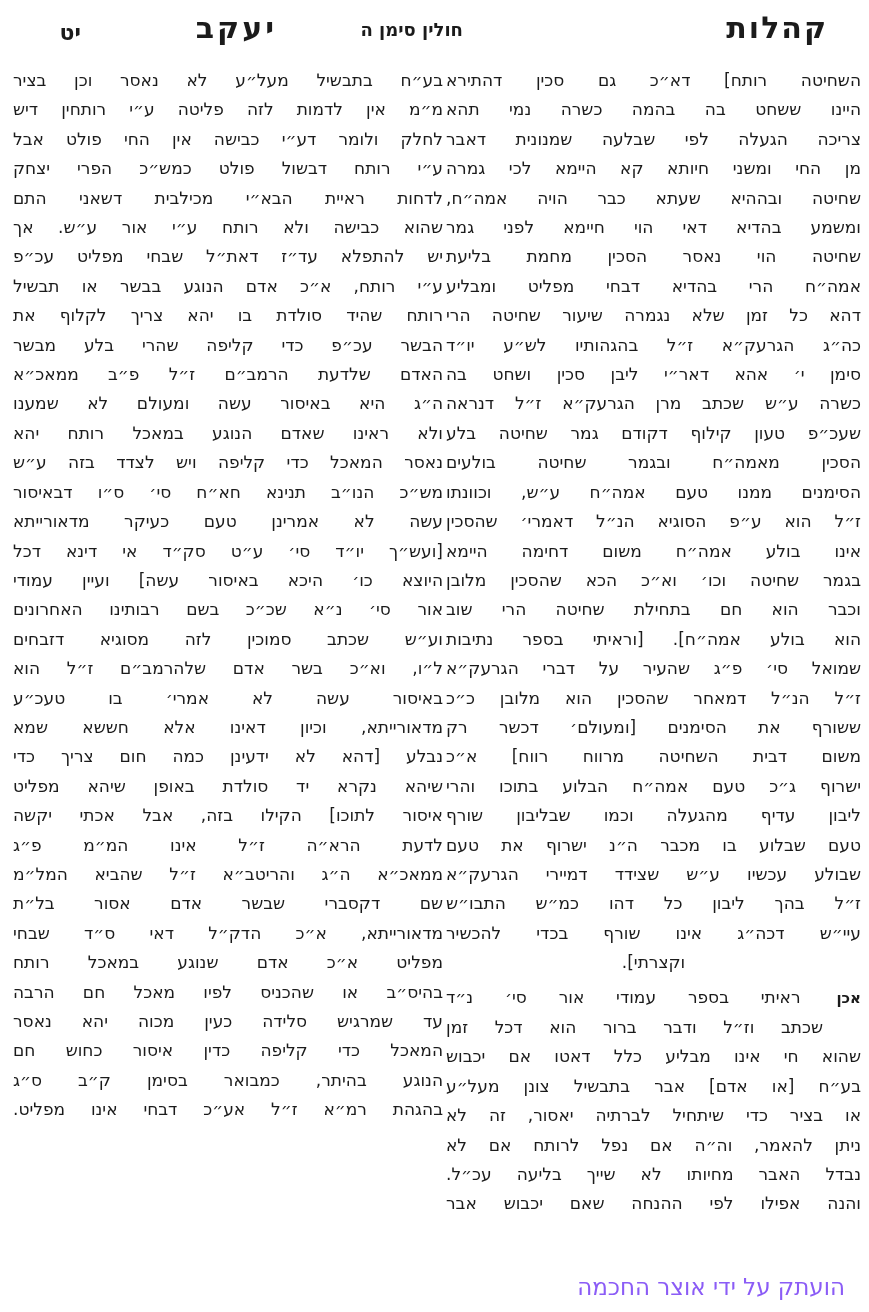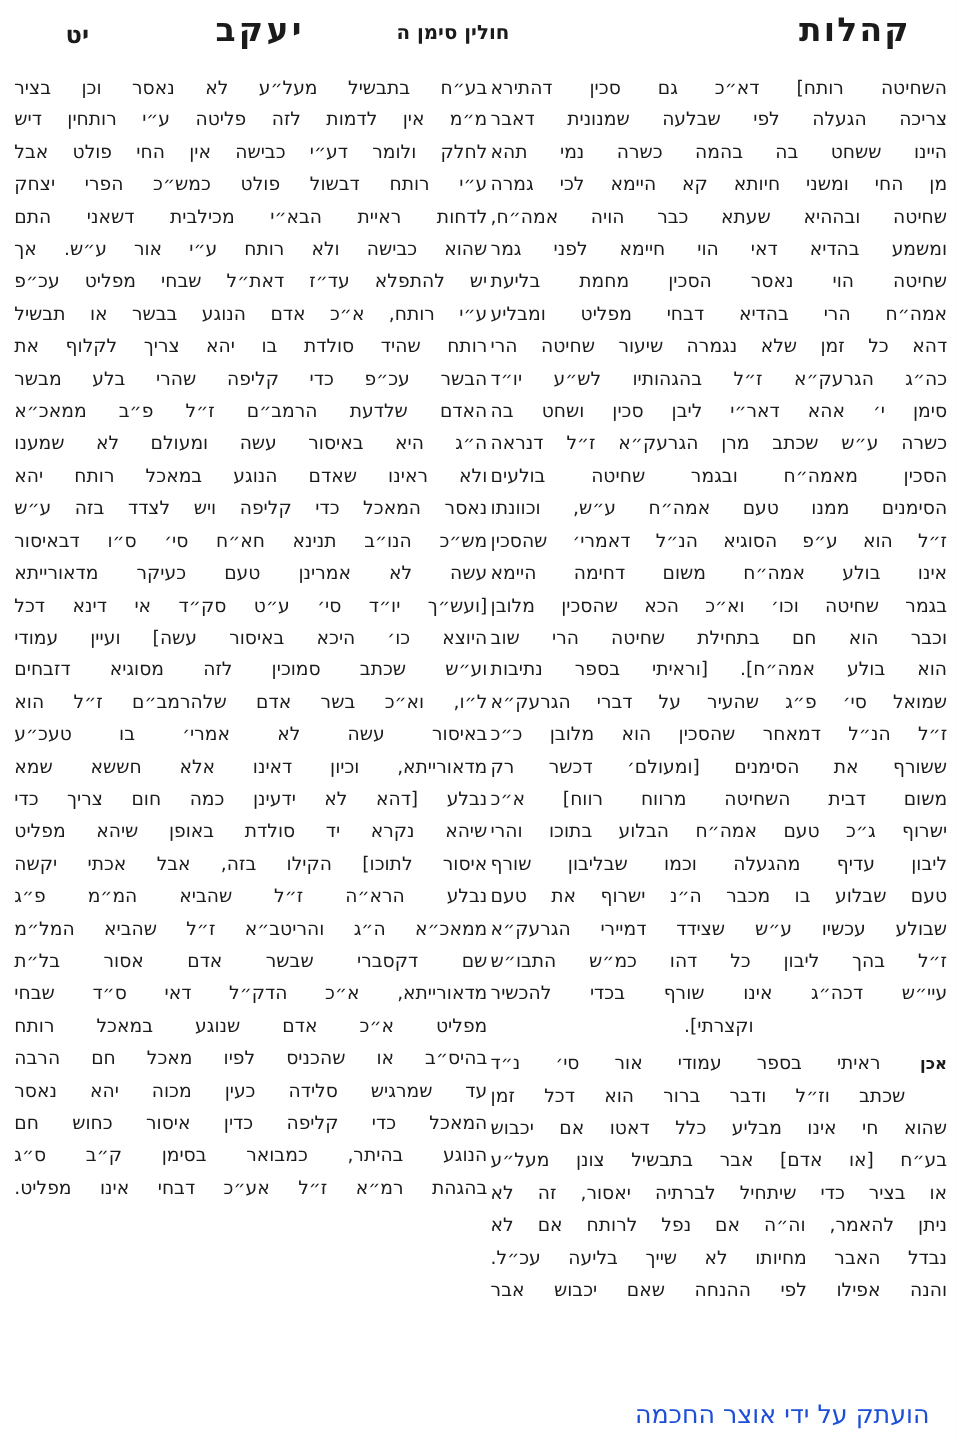--- a/index.html
+++ b/index.html
@@ -31,47 +31,48 @@
     line-height:29.4px;
     text-align:justify;
     text-align-last:justify;
   }
   .line.center { text-align:left; text-align-last:center; }
   .line.indent { padding-right:38px; }
   .lead { font-weight:bold; font-size:15px; padding-left:4px; }
   
   .footer {
     position:absolute; top:1274px; right:24px;
-    font-size:23px; color:#1d4ed8; white-space:nowrap;
+    font-size:23px; color:#8b5cf6; white-space:nowrap;
   }
 </style>
 </head>
 <body>
 
 <div class="page">
 
   <div class="hdr hdr-kehilot">קהלות</div>
   <div class="hdr hdr-chapter">חולין סימן ה</div>
   <div class="hdr hdr-yaakov">יעקב</div>
   <div class="hdr hdr-pagenum">יט</div>
 
   <div class="col col-right">
       <div class="para">
         <div class="line">השחיטה רותח] דא״כ גם סכין דהתירא</div>
+        <div class="line">היינו ששחט בה בהמה כשרה נמי תהא</div>
         <div class="line">צריכה הגעלה לפי שבלעה שמנונית דאבר</div>
-        <div class="line">היינו ששחט בה בהמה כשרה נמי תהא</div>
         <div class="line">מן החי ומשני חיותא קא היימא לכי גמרה</div>
         <div class="line">שחיטה ובההיא שעתא כבר הויה אמה״ח,</div>
         <div class="line">ומשמע בהדיא דאי הוי חיימא לפני גמר</div>
         <div class="line">שחיטה הוי נאסר הסכין מחמת בליעת</div>
         <div class="line">אמה״ח הרי בהדיא דבחי מפליט ומבליע</div>
         <div class="line">דהא כל זמן שלא נגמרה שיעור שחיטה הרי</div>
         <div class="line">כה״ג הגרעק״א ז״ל בהגהותיו לש״ע יו״ד</div>
         <div class="line">סימן י׳ אהא דאר״י ליבן סכין ושחט בה</div>
         <div class="line">כשרה ע״ש שכתב מרן הגרעק״א ז״ל דנראה</div>
+        <div class="line">שעכ״פ טעון קילוף דקודם גמר שחיטה בלע</div>
         <div class="line">הסכין מאמה״ח ובגמר שחיטה בולעים</div>
         <div class="line">הסימנים ממנו טעם אמה״ח ע״ש, וכוונתו</div>
         <div class="line">ז״ל הוא ע״פ הסוגיא הנ״ל דאמרי׳ שהסכין</div>
         <div class="line">אינו בולע אמה״ח משום דחימה היימא</div>
         <div class="line">בגמר שחיטה וכו׳ וא״כ הכא שהסכין מלובן</div>
         <div class="line">וכבר הוא חם בתחילת שחיטה הרי שוב</div>
         <div class="line">הוא בולע אמה״ח]. [וראיתי בספר נתיבות</div>
         <div class="line">שמואל סי׳ פ״ג שהעיר על דברי הגרעק״א</div>
         <div class="line">ז״ל הנ״ל דמאחר שהסכין הוא מלובן כ״כ</div>
         <div class="line">ששורף את הסימנים [ומעולם׳ דכשר רק</div>
@@ -108,28 +109,29 @@
         <div class="line">רותח שהיד סולדת בו יהא צריך לקלוף את</div>
         <div class="line">הבשר עכ״פ כדי קליפה שהרי בלע מבשר</div>
         <div class="line">האדם שלדעת הרמב״ם ז״ל פ״ב ממאכ״א</div>
         <div class="line">ה״ג היא באיסור עשה ומעולם לא שמענו</div>
         <div class="line">ולא ראינו שאדם הנוגע במאכל רותח יהא</div>
         <div class="line">נאסר המאכל כדי קליפה ויש לצדד בזה ע״ש</div>
         <div class="line">מש״כ הנו״ב תנינא חא״ח סי׳ ס״ו דבאיסור</div>
         <div class="line">עשה לא אמרינן טעם כעיקר מדאורייתא</div>
         <div class="line">[ועש״ך יו״ד סי׳ ע״ט סק״ד אי דינא דכל</div>
         <div class="line">היוצא כו׳ היכא באיסור עשה] ועיין עמודי</div>
+        <div class="line">אור סי׳ נ״א שכ״כ בשם רבותינו האחרונים</div>
         <div class="line">וע״ש שכתב סמוכין לזה מסוגיא דזבחים</div>
         <div class="line">ל״ו, וא״כ בשר אדם שלהרמב״ם ז״ל הוא</div>
         <div class="line">באיסור עשה לא אמרי׳ בו טעכ״ע</div>
         <div class="line">מדאורייתא, וכיון דאינו אלא חששא שמא</div>
         <div class="line">נבלע [דהא לא ידעינן כמה חום צריך כדי</div>
         <div class="line">שיהא נקרא יד סולדת באופן שיהא מפליט</div>
         <div class="line">איסור לתוכו] הקילו בזה, אבל אכתי יקשה</div>
-        <div class="line">נבלע הרא״ה ז״ל שהביא המ״מ פ״ג</div>
+        <div class="line">לדעת הרא״ה ז״ל אינו המ״מ פ״ג</div>
         <div class="line">ממאכ״א ה״ג והריטב״א ז״ל שהביא המל״מ</div>
         <div class="line">שם דקסברי שבשר אדם אסור בל״ת</div>
         <div class="line">מדאורייתא, א״כ הדק״ל דאי ס״ד שבחי</div>
         <div class="line">מפליט א״כ אדם שנוגע במאכל רותח</div>
         <div class="line">בהיס״ב או שהכניס לפיו מאכל חם הרבה</div>
         <div class="line">עד שמרגיש סלידה כעין מכוה יהא נאסר</div>
         <div class="line">המאכל כדי קליפה כדין איסור כחוש חם</div>
         <div class="line">הנוגע בהיתר, כמבואר בסימן ק״ב ס״ג</div>
         <div class="line">בהגהת רמ״א ז״ל אע״כ דבחי אינו מפליט.</div>
       </div>

